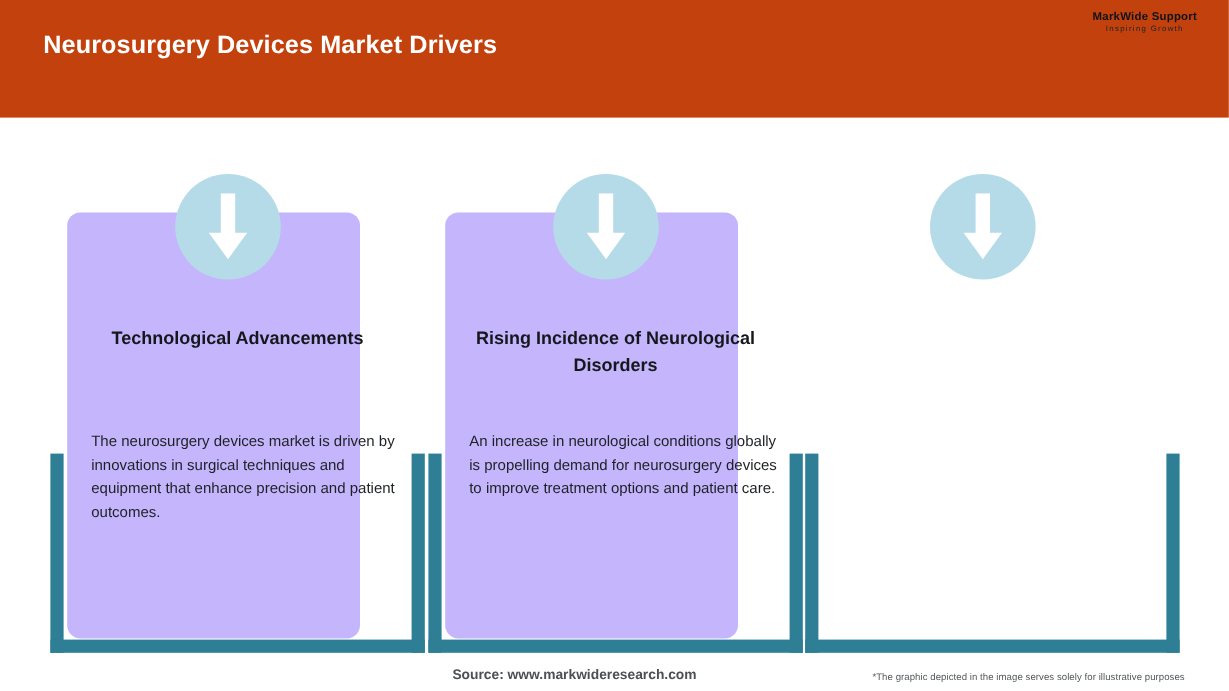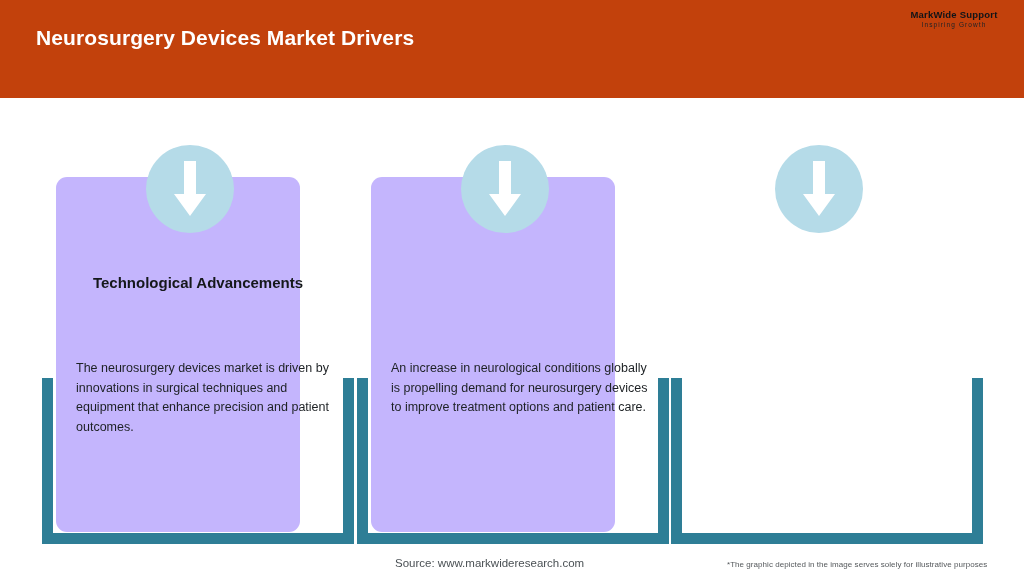--- a/index.html
+++ b/index.html
@@ -148,24 +148,24 @@
     position: absolute;
     left: 26px;
     top: 16px;
     width: 36px;
     height: 56px;
   }
 
   
   .footer-source {
     position: absolute;
-    left: 395px;
+    left: 377px;
     top: 557px;
     font-size: 11.5px;
-    font-weight: normal;
+    font-weight: bold;
     color: #4a5054;
   }
   .footer-note {
     position: absolute;
     left: 727px;
     top: 560px;
     font-size: 8px;
     color: #55595c;
     letter-spacing: 0.05px;
   }
@@ -201,20 +201,21 @@
     </div>
   </div>
 
   <div class="card-group g2">
     <div class="bracket">
       <div class="bracket-bar bracket-left"></div>
       <div class="bracket-bar bracket-right"></div>
       <div class="bracket-bar bracket-bottom"></div>
     </div>
     <div class="card">
+      <div class="card-title">Rising Incidence of Neurological Disorders</div>
       <div class="card-body">An increase in neurological conditions globally is propelling demand for neurosurgery devices to improve treatment options and patient care.</div>
     </div>
     <div class="icon-circle">
       <svg viewBox="0 0 36 56" xmlns="http://www.w3.org/2000/svg">
         <path d="M12 0 H24 V33 H34 L18 55 L2 33 H12 Z" fill="#ffffff"></path>
       </svg>
     </div>
   </div>
 
   <div class="card-group g3">

